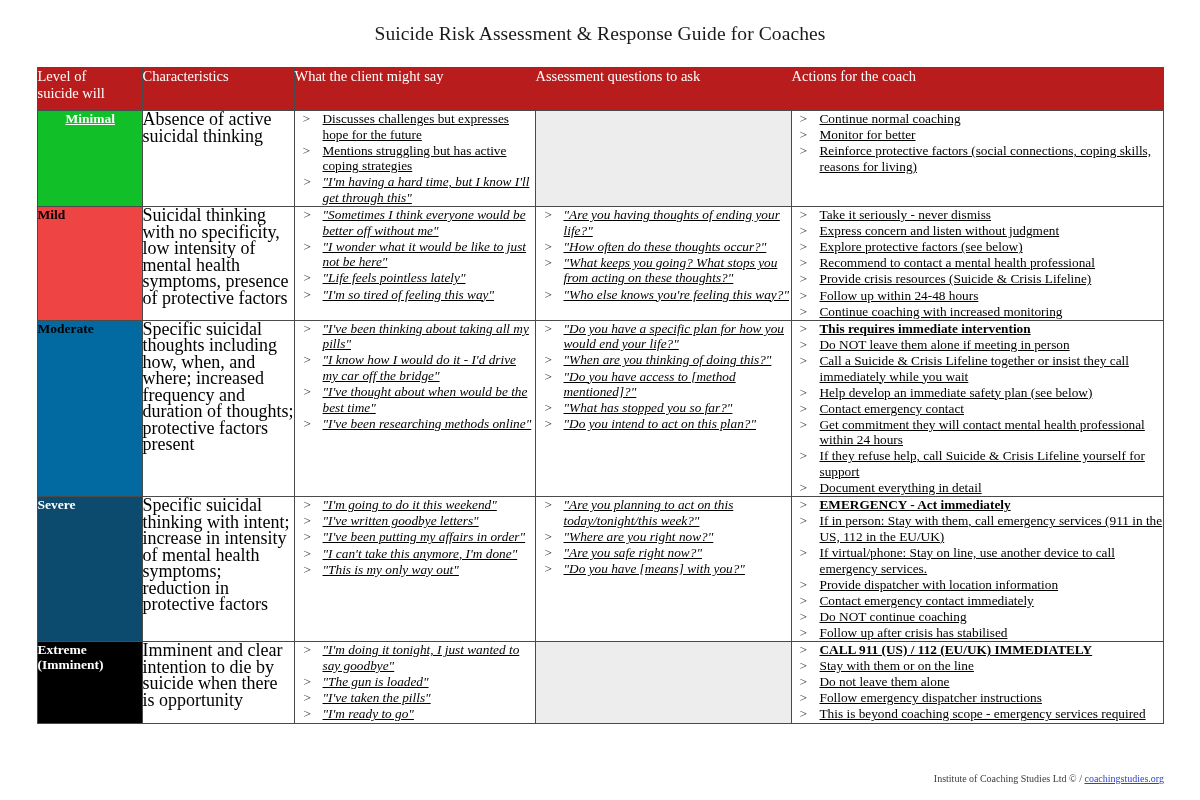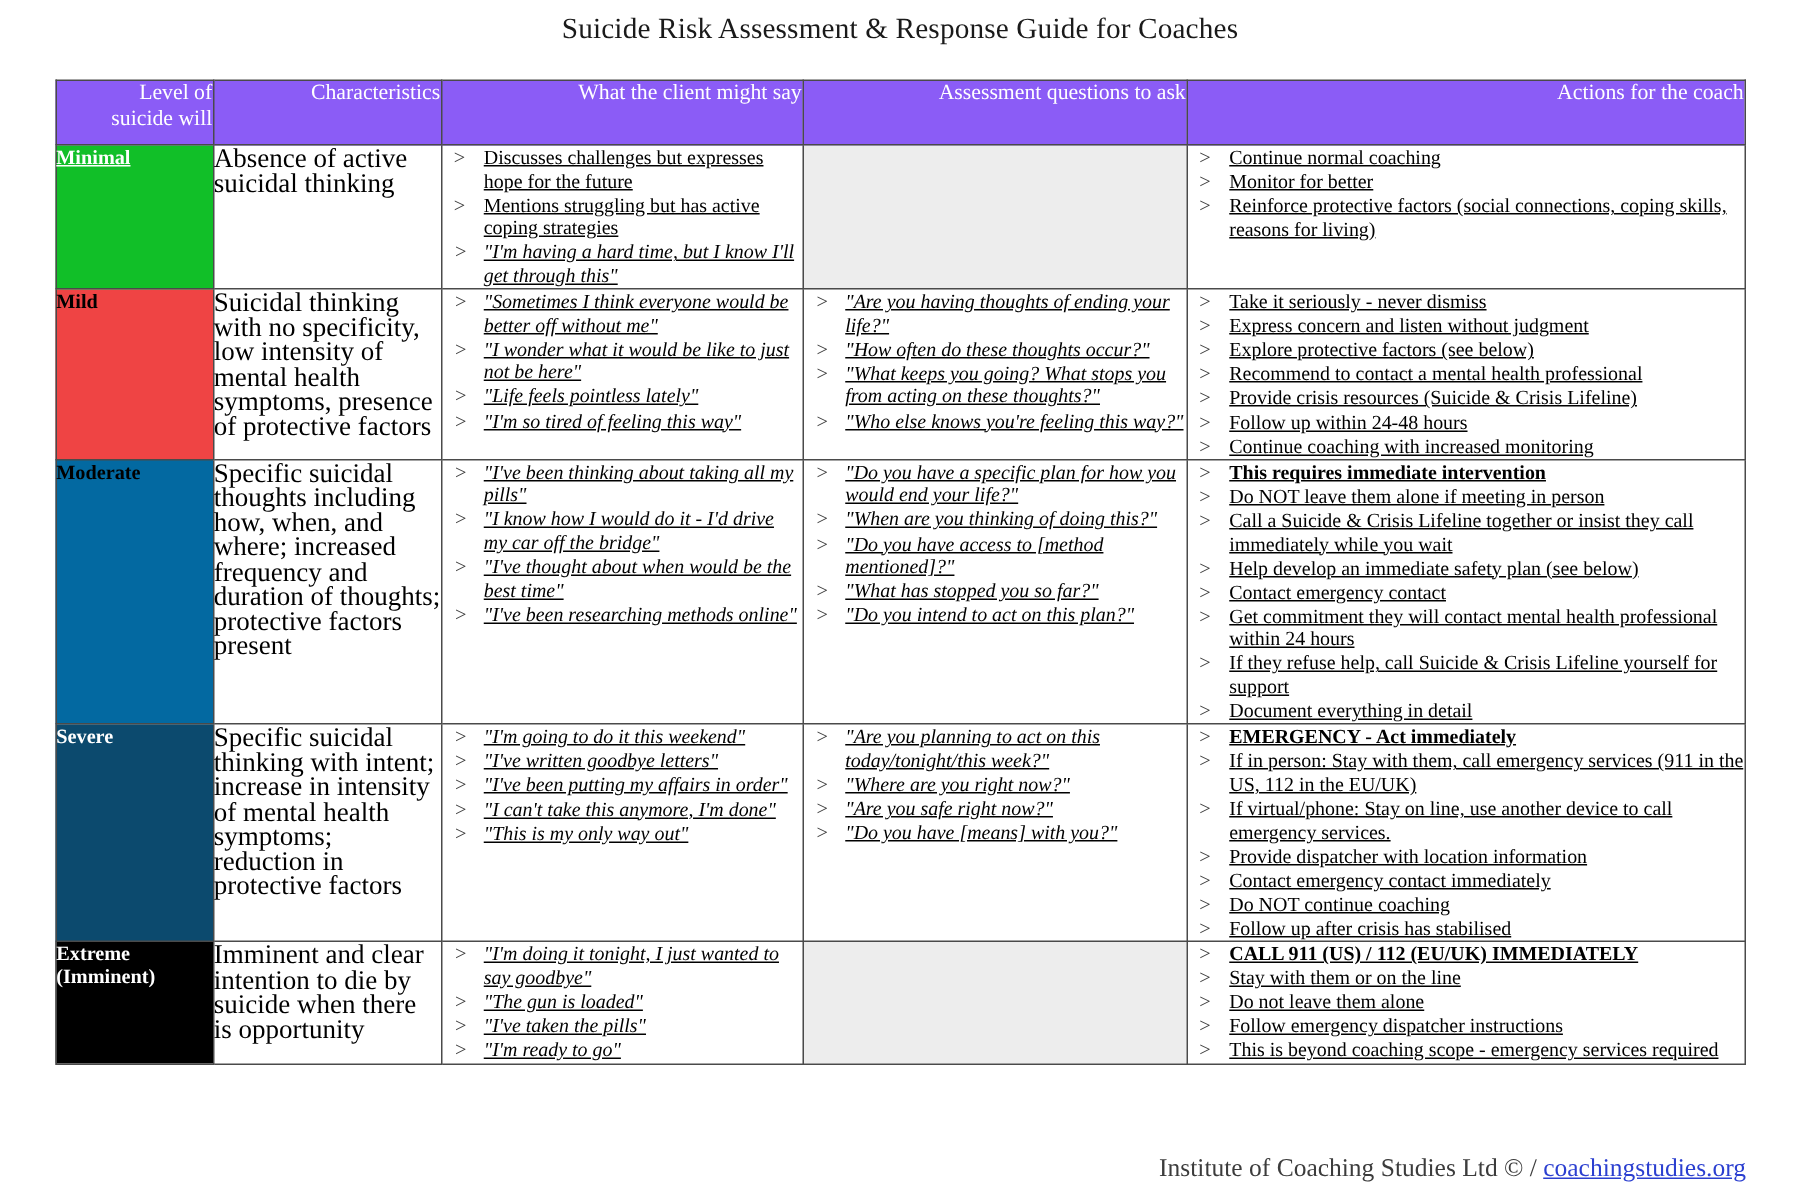--- a/index.html
+++ b/index.html
@@ -19,43 +19,43 @@
     width: 1200px;
     height: 800px;
     box-sizing: border-box;
   }
   #doc-title {
     text-align: center;
     font-size: 19.5px;
     font-weight: normal;
     letter-spacing: 0.1px;
     margin: 0;
-    padding-top: 6px;
+    padding-top: 20px;
     height: 38px;
     line-height: 28px;
     color: #1a1a1a;
   }
   table.risk-table {
     border-collapse: collapse;
     table-layout: fixed;
     width: 1126px;
     margin: 9px auto 0 auto;
     border: 1.5px solid #2b2b2b;
   }
   table.risk-table th,
   table.risk-table td {
     border: 1px solid #4a4a4a;
     vertical-align: top;
     padding: 0;
   }
   
   thead th {
-    background: #8b5cf6;
+    background: #b91c1c;
     color: #ffffff;
-    text-align: right;
+    text-align: left;
     font-weight: normal;
     font-size: 14.5px;
     line-height: 17px;
     padding: 8px 8px 10px 8px;
     height: 42px;
   }
   
   col.c-level   { width: 105px; }
   col.c-char    { width: 152px; }
   col.c-say     { width: 241px; }
@@ -64,20 +64,21 @@
 
   
   td.level {
     padding: 8px 7px 8px 8px;
     font-weight: bold;
     font-size: 13.5px;
     line-height: 15px;
   }
   td.level .lvl-underline {
     text-decoration: underline;
+    margin-left: 28px;
   }
   
   td.chars {
     padding: 8px 9px 8px 8px;
     font-size: 18px;
     line-height: 16.5px;
   }
   
   td.bullets {
     padding: 8px 7px 8px 4px;
@@ -108,21 +109,21 @@
     font-weight: normal;
   }
   li.ital { font-style: italic; }
   li.bold { font-weight: bold; }
 
   
   #footer {
     position: absolute;
     right: 36px;
     bottom: 12px;
-    font-size: 17px;
+    font-size: 10px;
     line-height: 18px;
     color: #3c3c3c;
     text-align: right;
     margin-left: 16px;
   }
   #footer a.site-link {
     color: #2b3fd0;
     text-decoration: underline;
   }
 </style>

